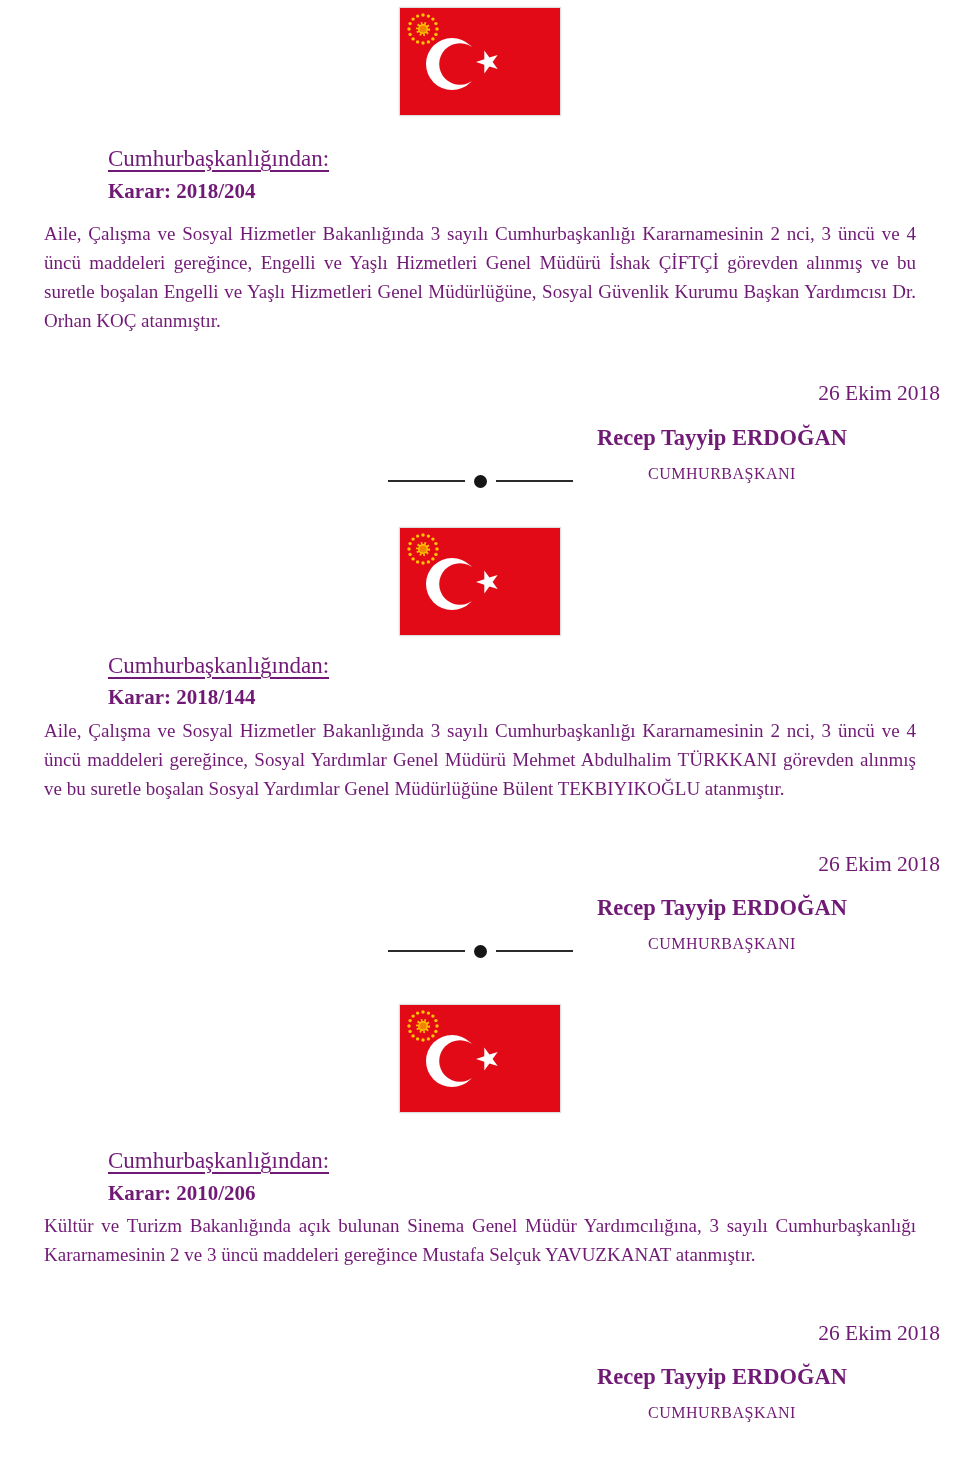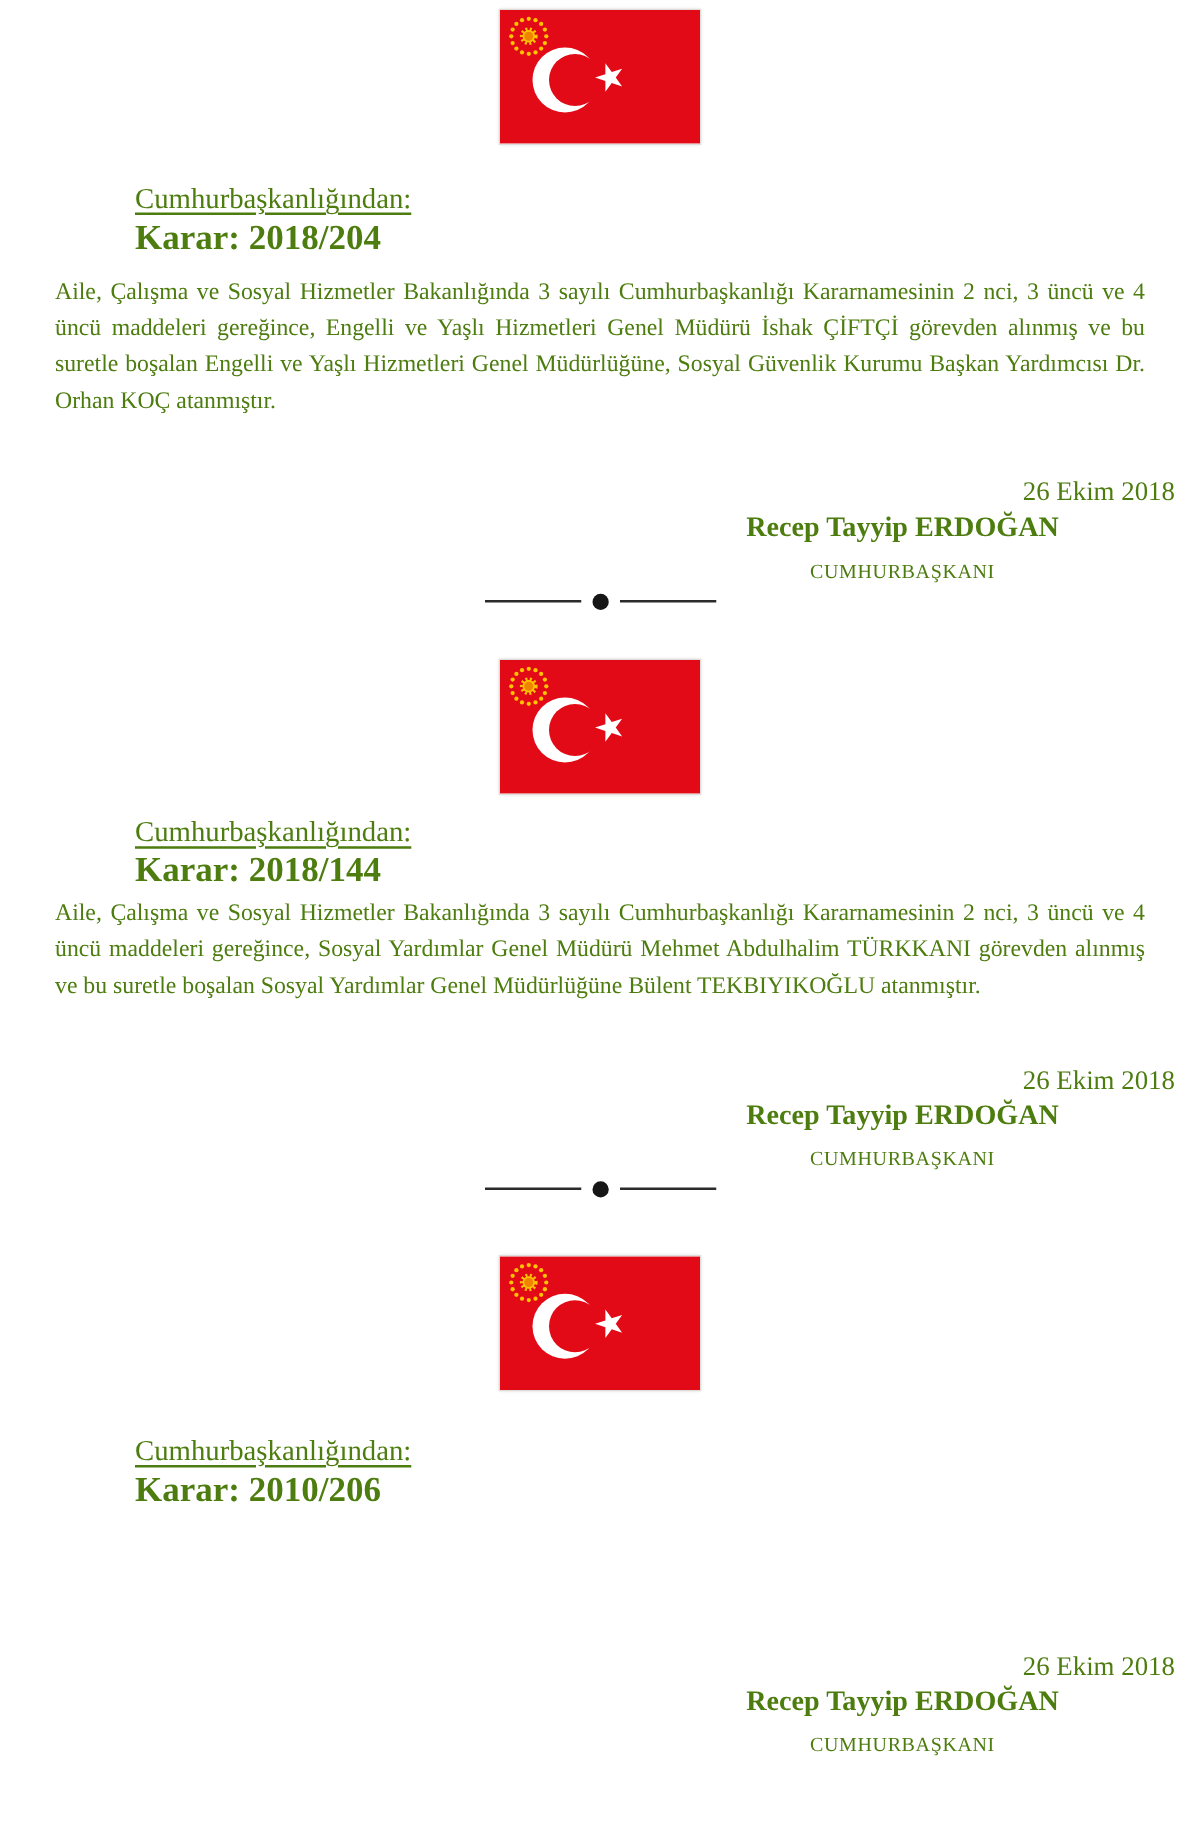--- a/index.html
+++ b/index.html
@@ -6,21 +6,21 @@
     margin: 0;
     padding: 0;
     background: #ffffff;
   }
   .sheet {
     position: relative;
     width: 960px;
     height: 1468px;
     background: #ffffff;
     font-family: "Liberation Serif", "DejaVu Serif", serif;
-    color: #4d7c0f;
+    color: #701a75;
     overflow: hidden;
   }
   .flag {
     position: absolute;
     left: 400px;
     width: 160px;
     height: 107px;
     outline: 1px solid #e0dedc;
     box-shadow: 0 0 3px rgba(120,110,100,.35);
   }
@@ -30,21 +30,21 @@
     left: 108px;
     font-size: 23px;
     line-height: 28px;
     text-decoration: underline;
     text-decoration-thickness: 2px;
     text-underline-offset: 4px;
   }
   .karar {
     position: absolute;
     left: 108px;
-    font-size: 28px;
+    font-size: 21px;
     line-height: 26px;
     font-weight: bold;
   }
   .body-par {
     position: absolute;
     left: 44px;
     width: 872px;
     font-size: 19px;
     line-height: 29px;
     text-align: justify;
@@ -55,20 +55,21 @@
     width: 940px;
     text-align: right;
     font-size: 21.5px;
     line-height: 26px;
   }
   .sig-block {
     position: absolute;
     left: 572px;
     width: 300px;
     text-align: center;
+    margin-top: 16px;
   }
   .sig-name {
     font-size: 22.5px;
     line-height: 27px;
     font-weight: bold;
   }
   .sig-title {
     margin-top: 10px;
     font-size: 16px;
     line-height: 26px;
@@ -213,19 +214,20 @@
         <circle cx="23" cy="21" r="3.6" fill="#f08300"></circle>
       </g>
       <circle cx="52" cy="56" r="26" fill="#ffffff"></circle>
       <circle cx="60" cy="56" r="20.8" fill="#e30a17"></circle>
       <polygon fill="#ffffff" points="76,54 84.3,51.3 84.3,42.6 89.4,49.6 97.7,46.9 92.6,54 97.7,61.1 89.4,58.4 84.3,65.4 84.3,56.7"></polygon>
     </svg>
   </div>
 
   <div class="heading" style="top:1147px">Cumhurbaşkanlığından:</div>
   <div class="karar" style="top:1180px">Karar: 2010/206</div>
+  <div class="body-par" style="top:1211px">Kültür ve Turizm Bakanlığında açık bulunan Sinema Genel Müdür Yardımcılığına, 3 sayılı Cumhurbaşkanlığı Kararnamesinin 2 ve 3 üncü maddeleri gereğince Mustafa Selçuk YAVUZKANAT atanmıştır.</div>
   <div class="date-line" style="top:1320px">26 Ekim 2018</div>
   <div class="sig-block" style="top:1347px">
     <div class="sig-name">Recep Tayyip ERDOĞAN</div>
     <div class="sig-title">CUMHURBAŞKANI</div>
   </div>
 
 </div>
 
 </body></html>

